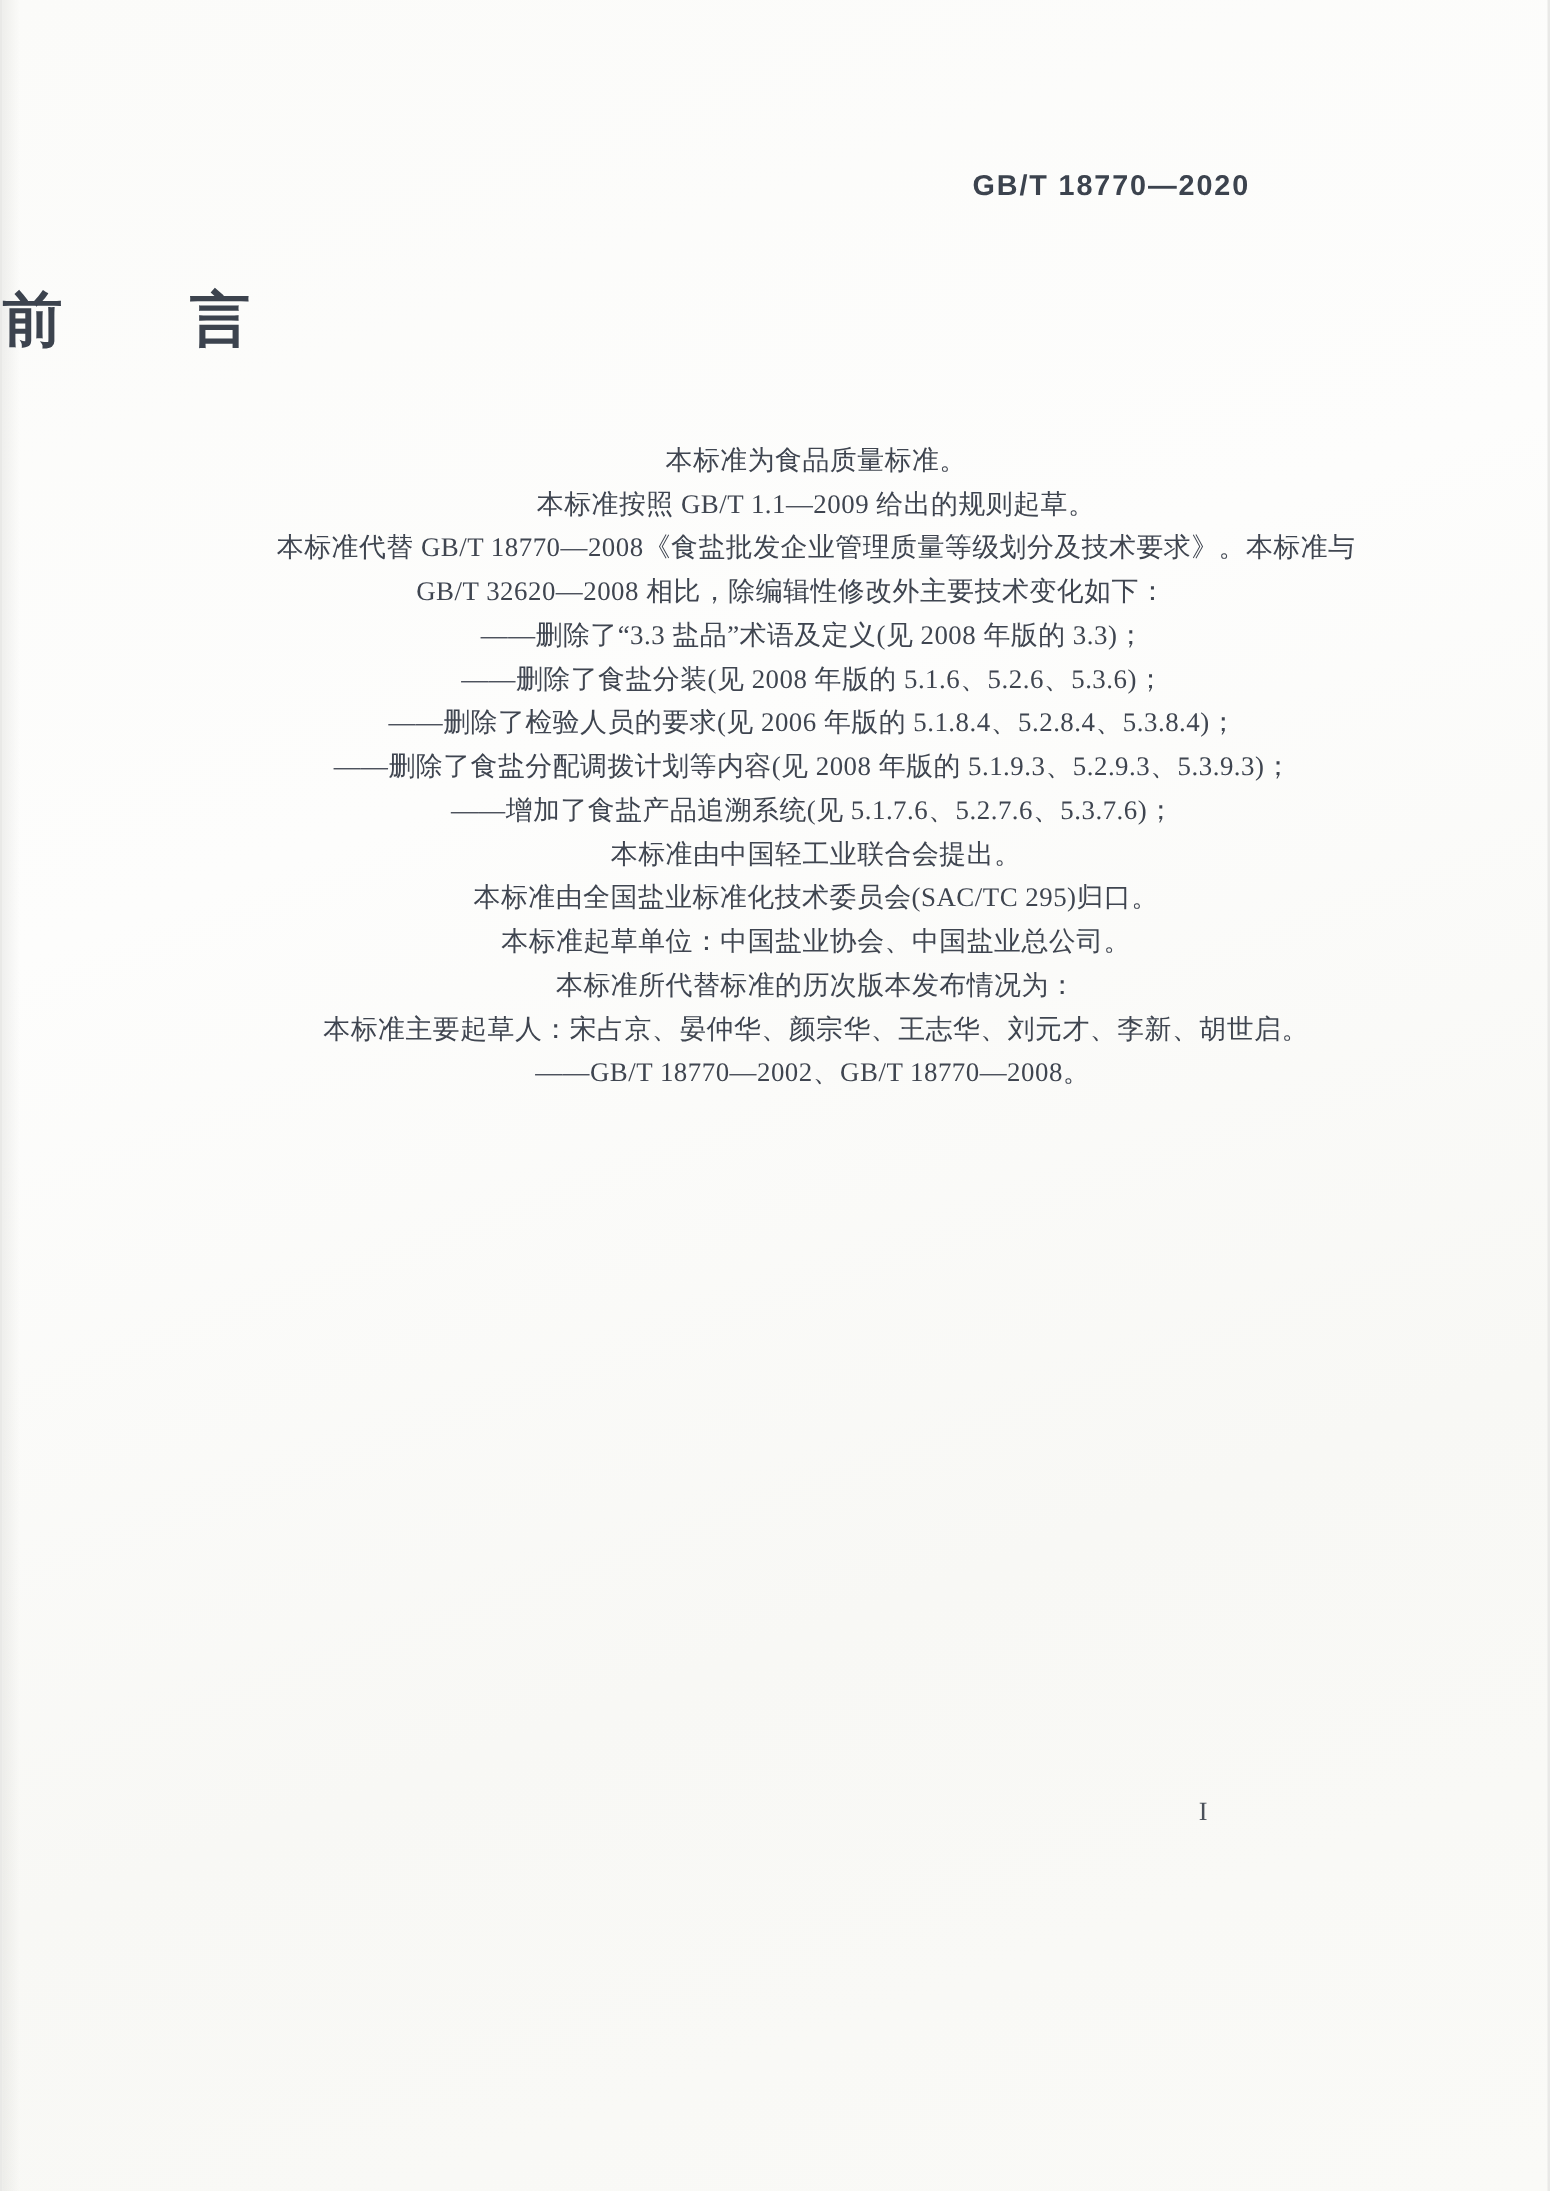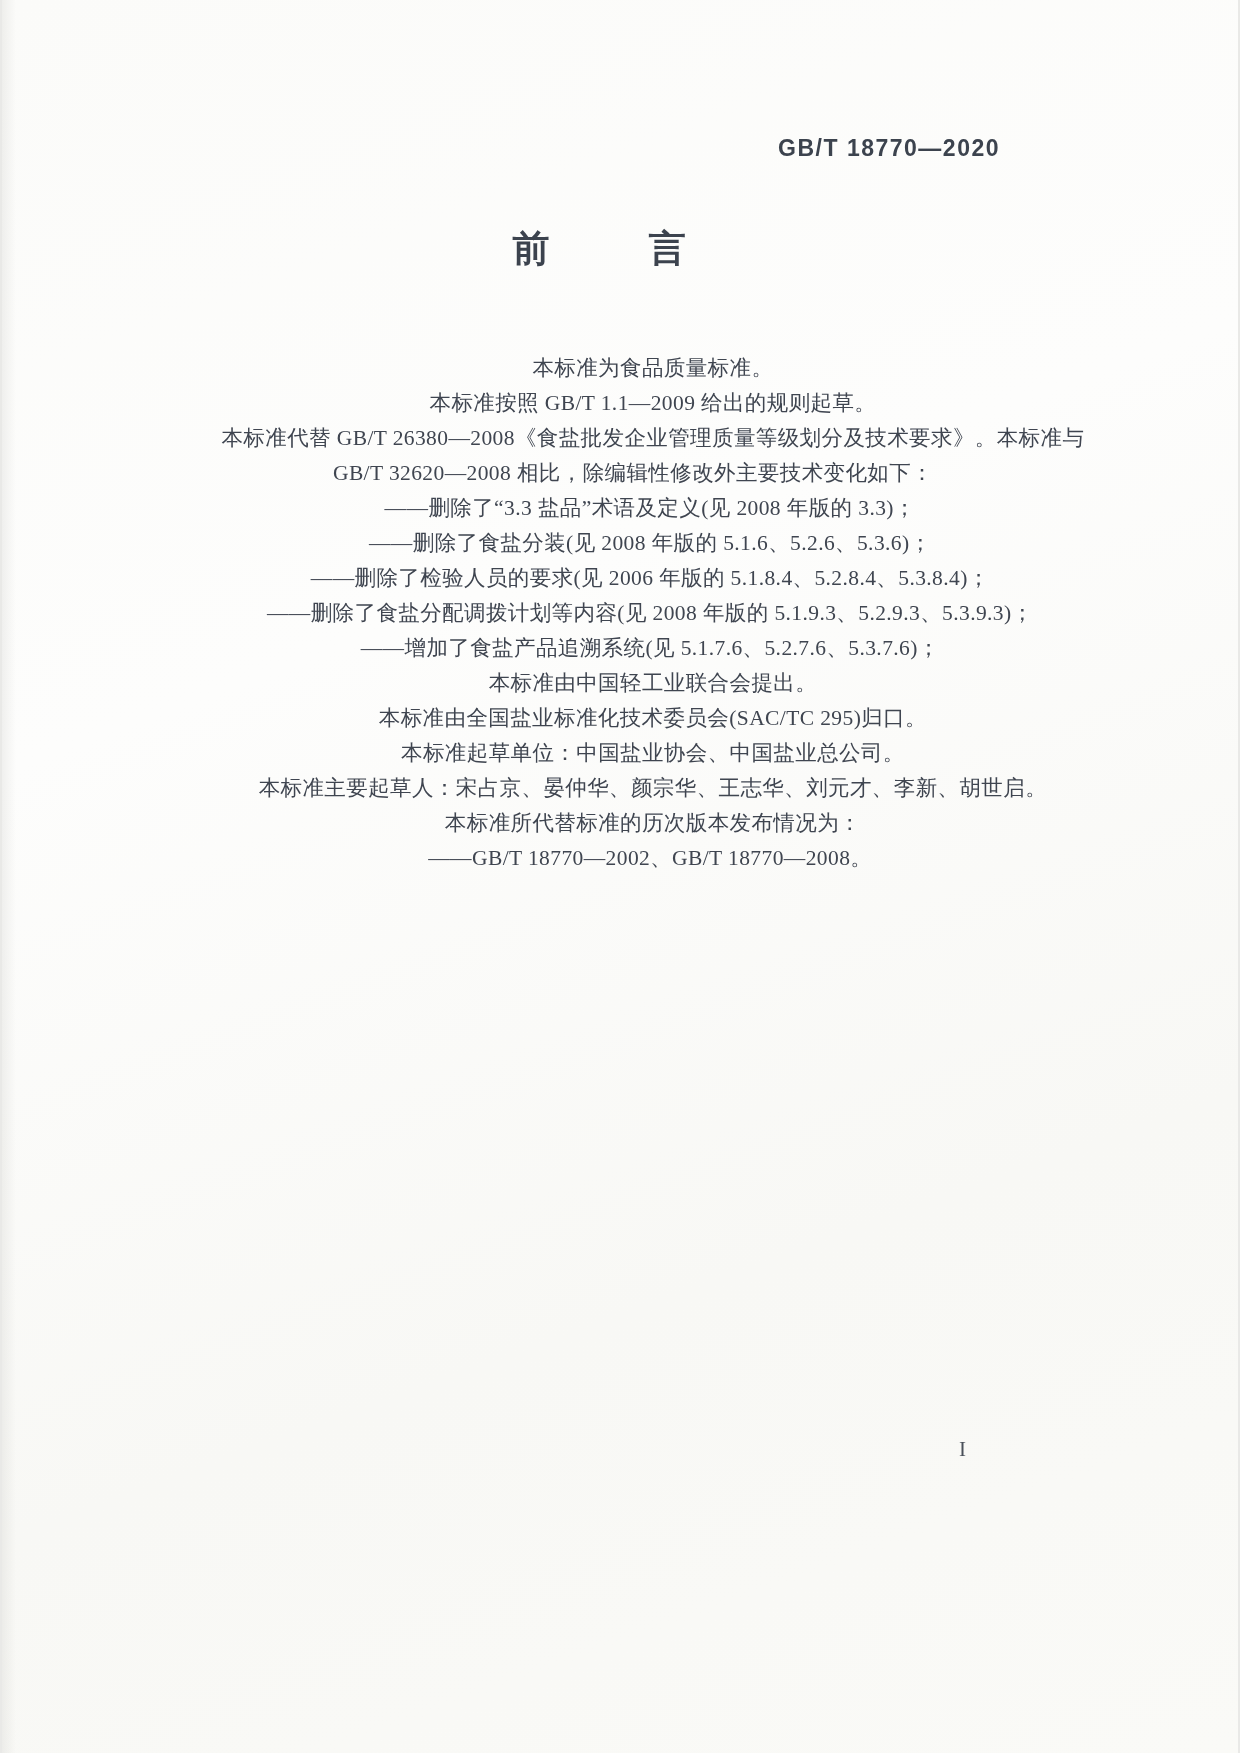--- a/index.html
+++ b/index.html
@@ -22,22 +22,22 @@
     top:135px; right:238px;
     font-size:23px;
     font-weight:700;
     letter-spacing:1.5px;
     color:#3c434e;
     font-family:"Liberation Sans","DejaVu Sans",sans-serif;
   }
   .doc-title {
     position:absolute;
     top:224px; left:0; width:1200px;
-    text-align:center;
-    font-size:37px;
+    text-align:left;
+    font-size:48px;
     font-weight:700;
     letter-spacing:6px;
     word-spacing:78px;
     color:#3c434e;
   }
   .body-text {
     position:absolute;
     top:351px; left:150px;
     width:962px;
     font-size:21.5px;
@@ -62,29 +62,29 @@
 <div class="page">
   <div class="scan-edge"></div>
 
   <div class="header-code">GB/T 18770—2020</div>
 
   <h1 class="doc-title">前 言</h1>
 
   <div class="body-text">
     <div class="line indent">本标准为食品质量标准。</div>
     <div class="line indent">本标准按照 GB/T 1.1—2009 给出的规则起草。</div>
-    <div class="line indent">本标准代替 GB/T 26380—2008《食盐批发企业管理质量等级划分及技术要求》。本标准与</div>
+    <div class="line indent">本标准代替 GB/T 18770—2008《食盐批发企业管理质量等级划分及技术要求》。本标准与</div>
     <div class="line">GB/T 32620—2008 相比，除编辑性修改外主要技术变化如下：</div>
     <div class="line item">——删除了“3.3 盐品”术语及定义(见 2008 年版的 3.3)；</div>
     <div class="line item">——删除了食盐分装(见 2008 年版的 5.1.6、5.2.6、5.3.6)；</div>
     <div class="line item">——删除了检验人员的要求(见 2006 年版的 5.1.8.4、5.2.8.4、5.3.8.4)；</div>
     <div class="line item">——删除了食盐分配调拨计划等内容(见 2008 年版的 5.1.9.3、5.2.9.3、5.3.9.3)；</div>
     <div class="line item">——增加了食盐产品追溯系统(见 5.1.7.6、5.2.7.6、5.3.7.6)；</div>
     <div class="line indent">本标准由中国轻工业联合会提出。</div>
     <div class="line indent">本标准由全国盐业标准化技术委员会(SAC/TC 295)归口。</div>
     <div class="line indent">本标准起草单位：中国盐业协会、中国盐业总公司。</div>
+    <div class="line indent">本标准所代替标准的历次版本发布情况为：</div>
     <div class="line indent">本标准主要起草人：宋占京、晏仲华、颜宗华、王志华、刘元才、李新、胡世启。</div>
-    <div class="line indent">本标准所代替标准的历次版本发布情况为：</div>
     <div class="line item">——GB/T 18770—2002、GB/T 18770—2008。</div>
   </div>
 
   <div class="page-num">I</div>
 </div>
 
 </body></html>

